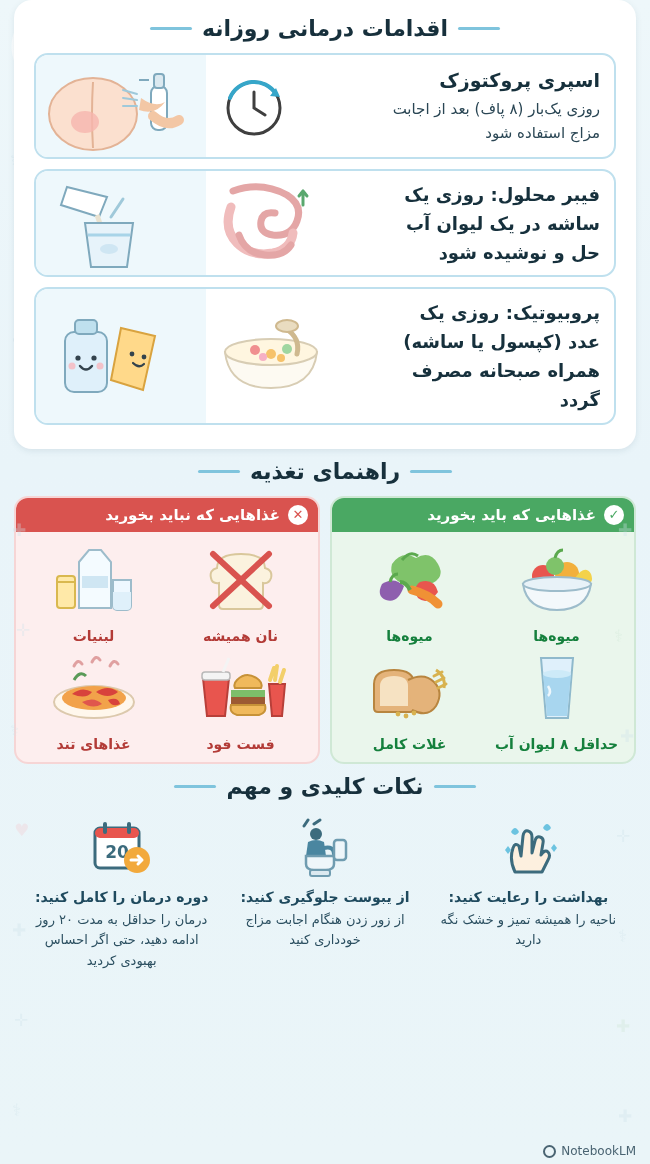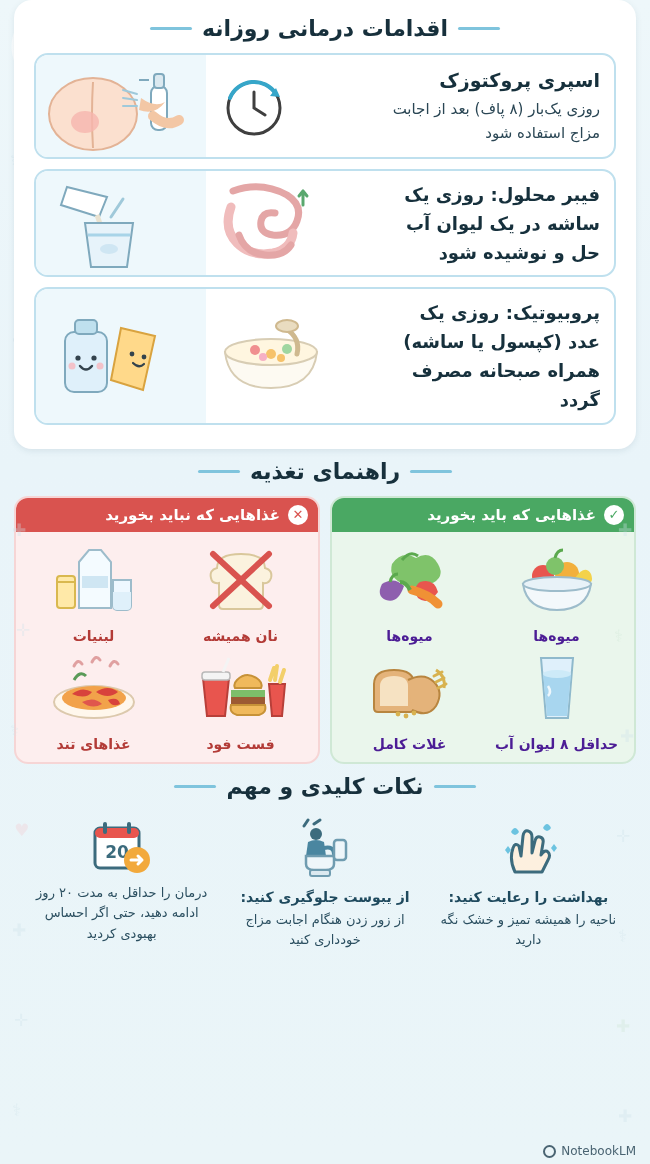--- a/index.html
+++ b/index.html
@@ -156,21 +156,21 @@
     display:grid;
     grid-template-columns:1fr 1fr;
     gap:4px;
     padding:8px 6px 10px;
   }
   .cell { text-align:center; }
   .cell .pic { height:76px; display:flex; align-items:flex-end; justify-content:center; }
   .cell .cap {
     font-size:14px; font-weight:bold; margin-top:12px;
   }
-  .col.good .cap { color:#4c1d95; }
+  .col.good .cap { color:#15803d; }
   .col.bad  .cap { color:#b33b37; }
 
   
   .tips {
     display:flex;
     gap:4px;
     padding:6px 4px 0;
   }
   .tip { flex:1; text-align:center; padding:0 6px; }
   .tip .pic { height:64px; display:flex; align-items:center; justify-content:center; }
@@ -484,20 +484,21 @@
         <div class="pic">
           <svg width="70" height="62" viewBox="0 0 70 62">
             <rect x="8" y="10" width="44" height="40" rx="5" fill="#fff" stroke="#3c6b7d" stroke-width="3"></rect>
             <rect x="8" y="10" width="44" height="10" rx="5" fill="#e8554e"></rect>
             <path d="M18 6 v8 M42 6 v8" stroke="#3c6b7d" stroke-width="4" stroke-linecap="round"></path>
             <text x="30" y="40" font-size="17" font-weight="bold" fill="#3c6b7d" text-anchor="middle" font-family="DejaVu Sans">20</text>
             <circle cx="50" cy="42" r="13" fill="#f2a93c"></circle>
             <path d="M44 42 h11 M51 38 l4 4 l-4 4" stroke="#fff" stroke-width="3" fill="none" stroke-linecap="round" stroke-linejoin="round"></path>
           </svg>
         </div>
+        <div class="t">دوره درمان را کامل کنید:</div>
         <div class="d">درمان را حداقل به مدت ۲۰ روز ادامه دهید، حتی اگر احساس بهبودی کردید</div>
       </div>
 
       <div class="tip" style="order:2;">
         <div class="pic">
           <svg width="70" height="62" viewBox="0 0 70 62">
             <path d="M14 8 l4 -6 M24 6 l6 -4" stroke="#3c6b7d" stroke-width="3" stroke-linecap="round"></path>
             <circle cx="26" cy="16" r="6" fill="#3c6b7d"></circle>
             <path d="M18 24 q8 -4 16 0 l2 14 h-20 z" fill="#4a86a0"></path>
             <path d="M34 30 q10 -2 10 6" stroke="#4a86a0" stroke-width="4" fill="none" stroke-linecap="round"></path>

